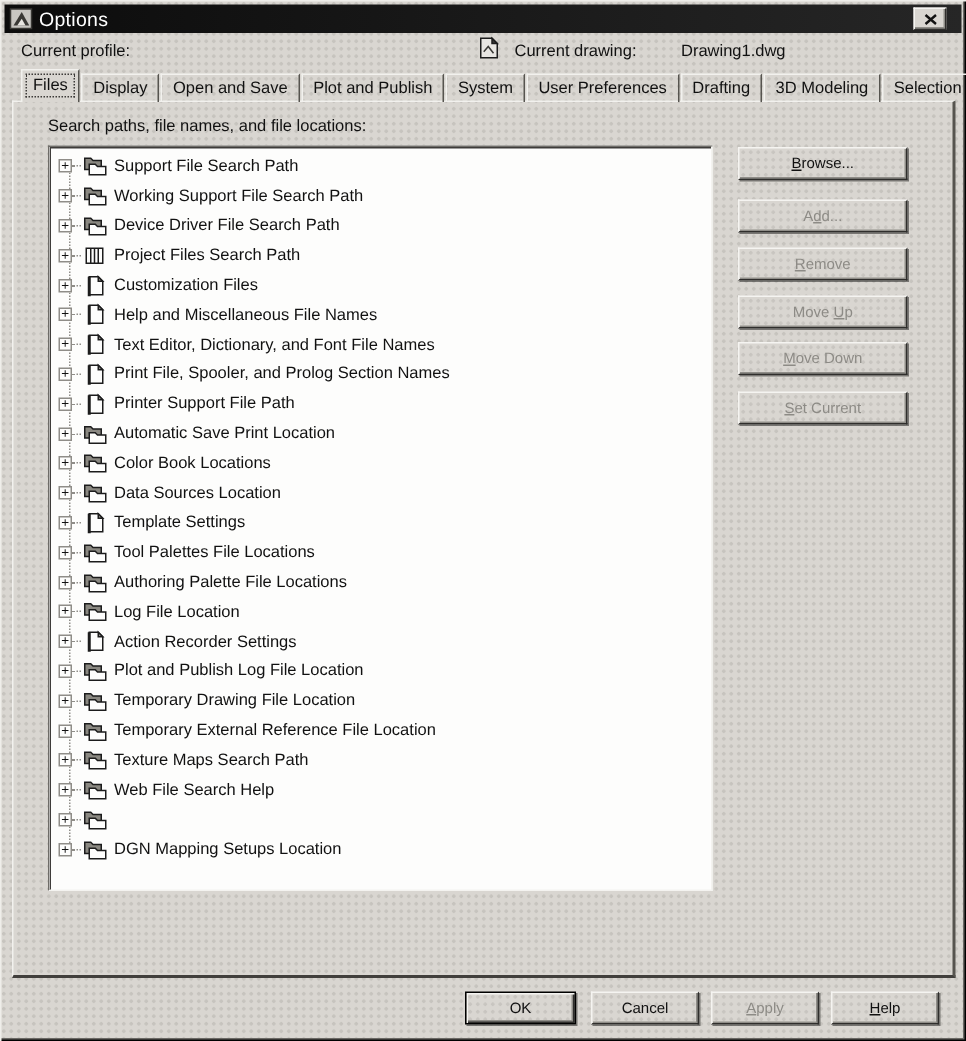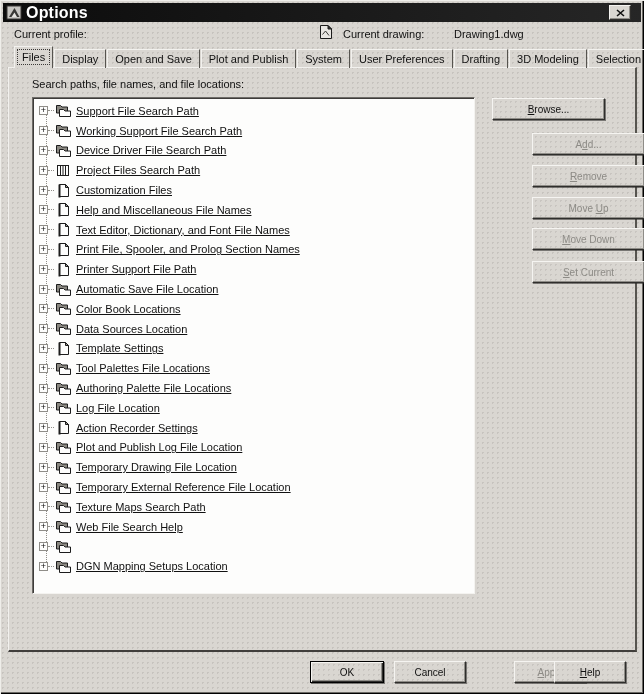--- a/index.html
+++ b/index.html
@@ -15,21 +15,21 @@
     overflow:hidden;
   }
 
   
   .titlebar{
     position:absolute;left:3px;top:3px;right:3px;height:19px;
     background:linear-gradient(90deg,#0c0c0c,#262626);
     display:flex;align-items:center;padding:0 3px;
   }
   .titlebar .tb-icon{width:17px;height:15px;margin-right:3px;display:inline-flex;}
-  .titlebar .tb-title{color:#fff;font-weight:bold;font-size:16px;letter-spacing:.2px;}
+  .titlebar .tb-title{color:#fff;font-weight:normal;font-size:13px;letter-spacing:.2px;}
   .close-btn{
     position:absolute;right:10px;top:2px;width:22px;height:15px;
     background:#d9d6d1;border:1px solid;border-color:#f5f4f1 #2f2e2c #2f2e2c #f5f4f1;
     box-shadow:inset -1px -1px 0 #8f8d88;
     display:flex;align-items:center;justify-content:center;padding:0;cursor:default;
   }
 
   
   .hdr-label,.hdr-value{position:absolute;top:27px;height:14px;line-height:14px;white-space:nowrap;}
   .hdr-drawicon{position:absolute;left:318px;top:24px;width:16px;height:16px;}
@@ -65,32 +65,32 @@
     padding-top:3px;overflow:hidden;position:absolute;
   }
   .treeline{position:absolute;left:13px;top:13px;height:455px;width:0;border-left:1px dotted #8f8d88;}
   .trow{height:19.8px;display:flex;align-items:center;padding-left:6px;position:relative;}
   .plus{
     width:9px;height:9px;flex:0 0 9px;background:#fdfdfc;border:1px solid #8f8d88;
     font-size:9px;line-height:7px;text-align:center;color:#111;z-index:1;
   }
   .conn{width:6px;flex:0 0 6px;border-top:1px dotted #8f8d88;height:0;}
   .ticon{width:18px;flex:0 0 18px;display:inline-flex;justify-content:center;margin-right:4px;}
-  .tlabel{white-space:nowrap;text-decoration:underline;}
+  .tlabel{white-space:nowrap;}
 
   
   .win-btn{
     background-color:#d9d6d1;
     background-image:radial-gradient(rgba(150,148,142,.25) 1px, transparent 1px);
     background-size:5px 5px;
     border:1px solid;border-color:#f5f4f1 #2f2e2c #2f2e2c #f5f4f1;
     box-shadow:inset -1px -1px 0 #8f8d88, 1px 1px 0 rgba(40,40,38,.55);
     font-size:10px;color:#111;text-align:center;padding:0;cursor:default;
   }
-  .win-btn.disabled{color:#8d8b86;margin-left:40px;}
+  .win-btn.disabled{color:#8d8b86;}
   .win-btn.default{
     border:1px solid #000;
     box-shadow:inset 1px 1px 0 #f5f4f1, inset -1px -1px 0 #2f2e2c, inset -2px -2px 0 #8f8d88, 1px 1px 0 rgba(40,40,38,.55);
   }
   .side-btn{position:absolute;left:492px;width:113px;height:22px;}
   .foot-btn{position:absolute;top:661px;height:22px;}
   u{text-decoration:underline;}
 </style>
 </head>
 <body>
@@ -250,21 +250,21 @@
       </div>
       <div class="trow">
         <span class="plus">+</span>
         <span class="conn"></span>
         <span class="ticon">
           <svg width="17" height="15" viewBox="0 0 17 15">
             <path d="M1.5 2.5h4L7 4h5.5v6H1.5z" fill="#8a8881" stroke="#1c1c1c"></path>
             <path d="M4.5 6.5h4L10 8h5.5v5.5h-11z" fill="#fdfdfc" stroke="#1c1c1c"></path>
           </svg>
         </span>
-        <span class="tlabel">Automatic Save File Location</span>
+        <span class="tlabel">Automatic Save Print Location</span>
       </div>
       <div class="trow">
         <span class="plus">+</span>
         <span class="conn"></span>
         <span class="ticon">
           <svg width="17" height="15" viewBox="0 0 17 15">
             <path d="M1.5 2.5h4L7 4h5.5v6H1.5z" fill="#8a8881" stroke="#1c1c1c"></path>
             <path d="M4.5 6.5h4L10 8h5.5v5.5h-11z" fill="#fdfdfc" stroke="#1c1c1c"></path>
           </svg>
         </span>

